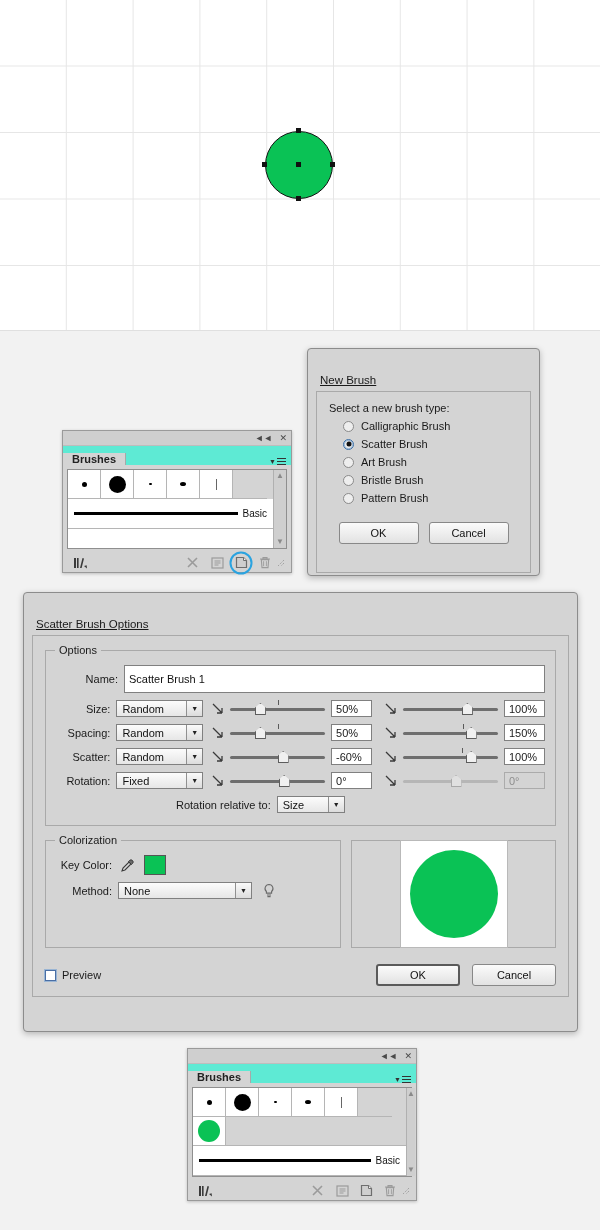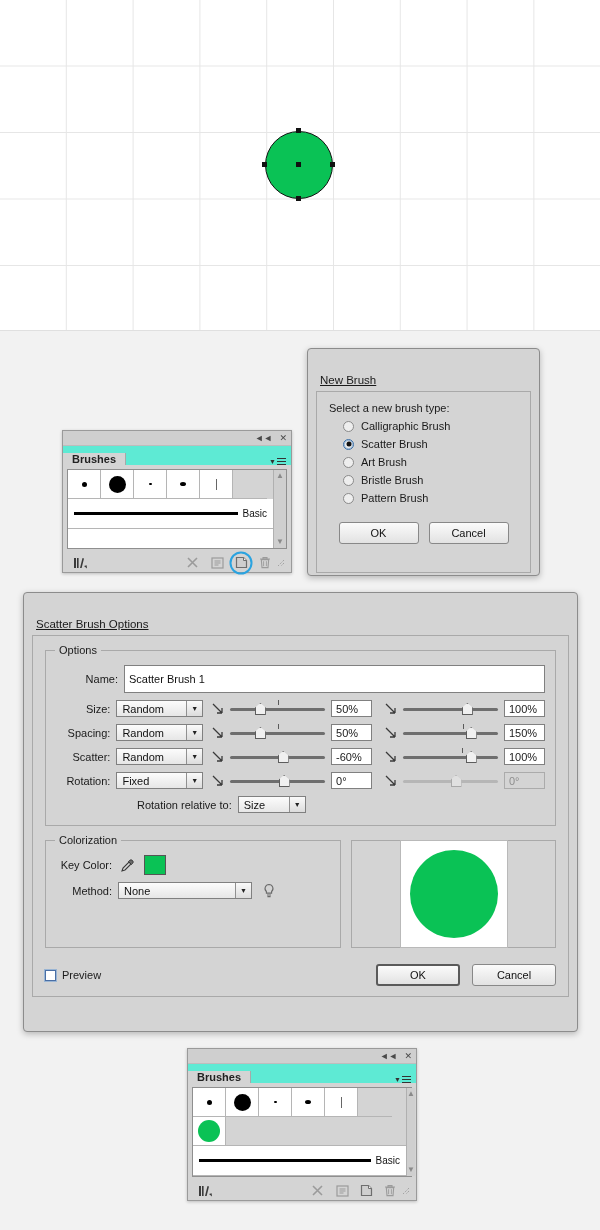--- a/index.html
+++ b/index.html
@@ -482,21 +482,21 @@
             <path d="M2 2 L11 11 M11 11 L11 6 M11 11 L6 11" stroke="#3a3a3a" stroke-width="1.3" fill="none"></path>
           </svg>
           <span class="slider dis">
             <span class="track"></span>
             <span class="thumb" style="left:50%;"></span>
           </span>
           <span class="val dis">0°</span>
         </div>
 
         <div class="row" style="margin-bottom:2px;">
-          <span style="margin-left:81px;font-size:11px;">Rotation relative to:</span>
+          <span style="margin-left:120px;font-size:11px;">Rotation relative to:</span>
           <span class="sel" style="width:68px;margin-left:6px;">
             <span>Size</span>
             <span class="arrowbox">▼</span>
           </span>
         </div>
       </div>
 
       <div style="display:flex;gap:10px;margin-top:14px;">
 
         <div class="fs" style="flex:1;margin-top:0;height:108px;">

